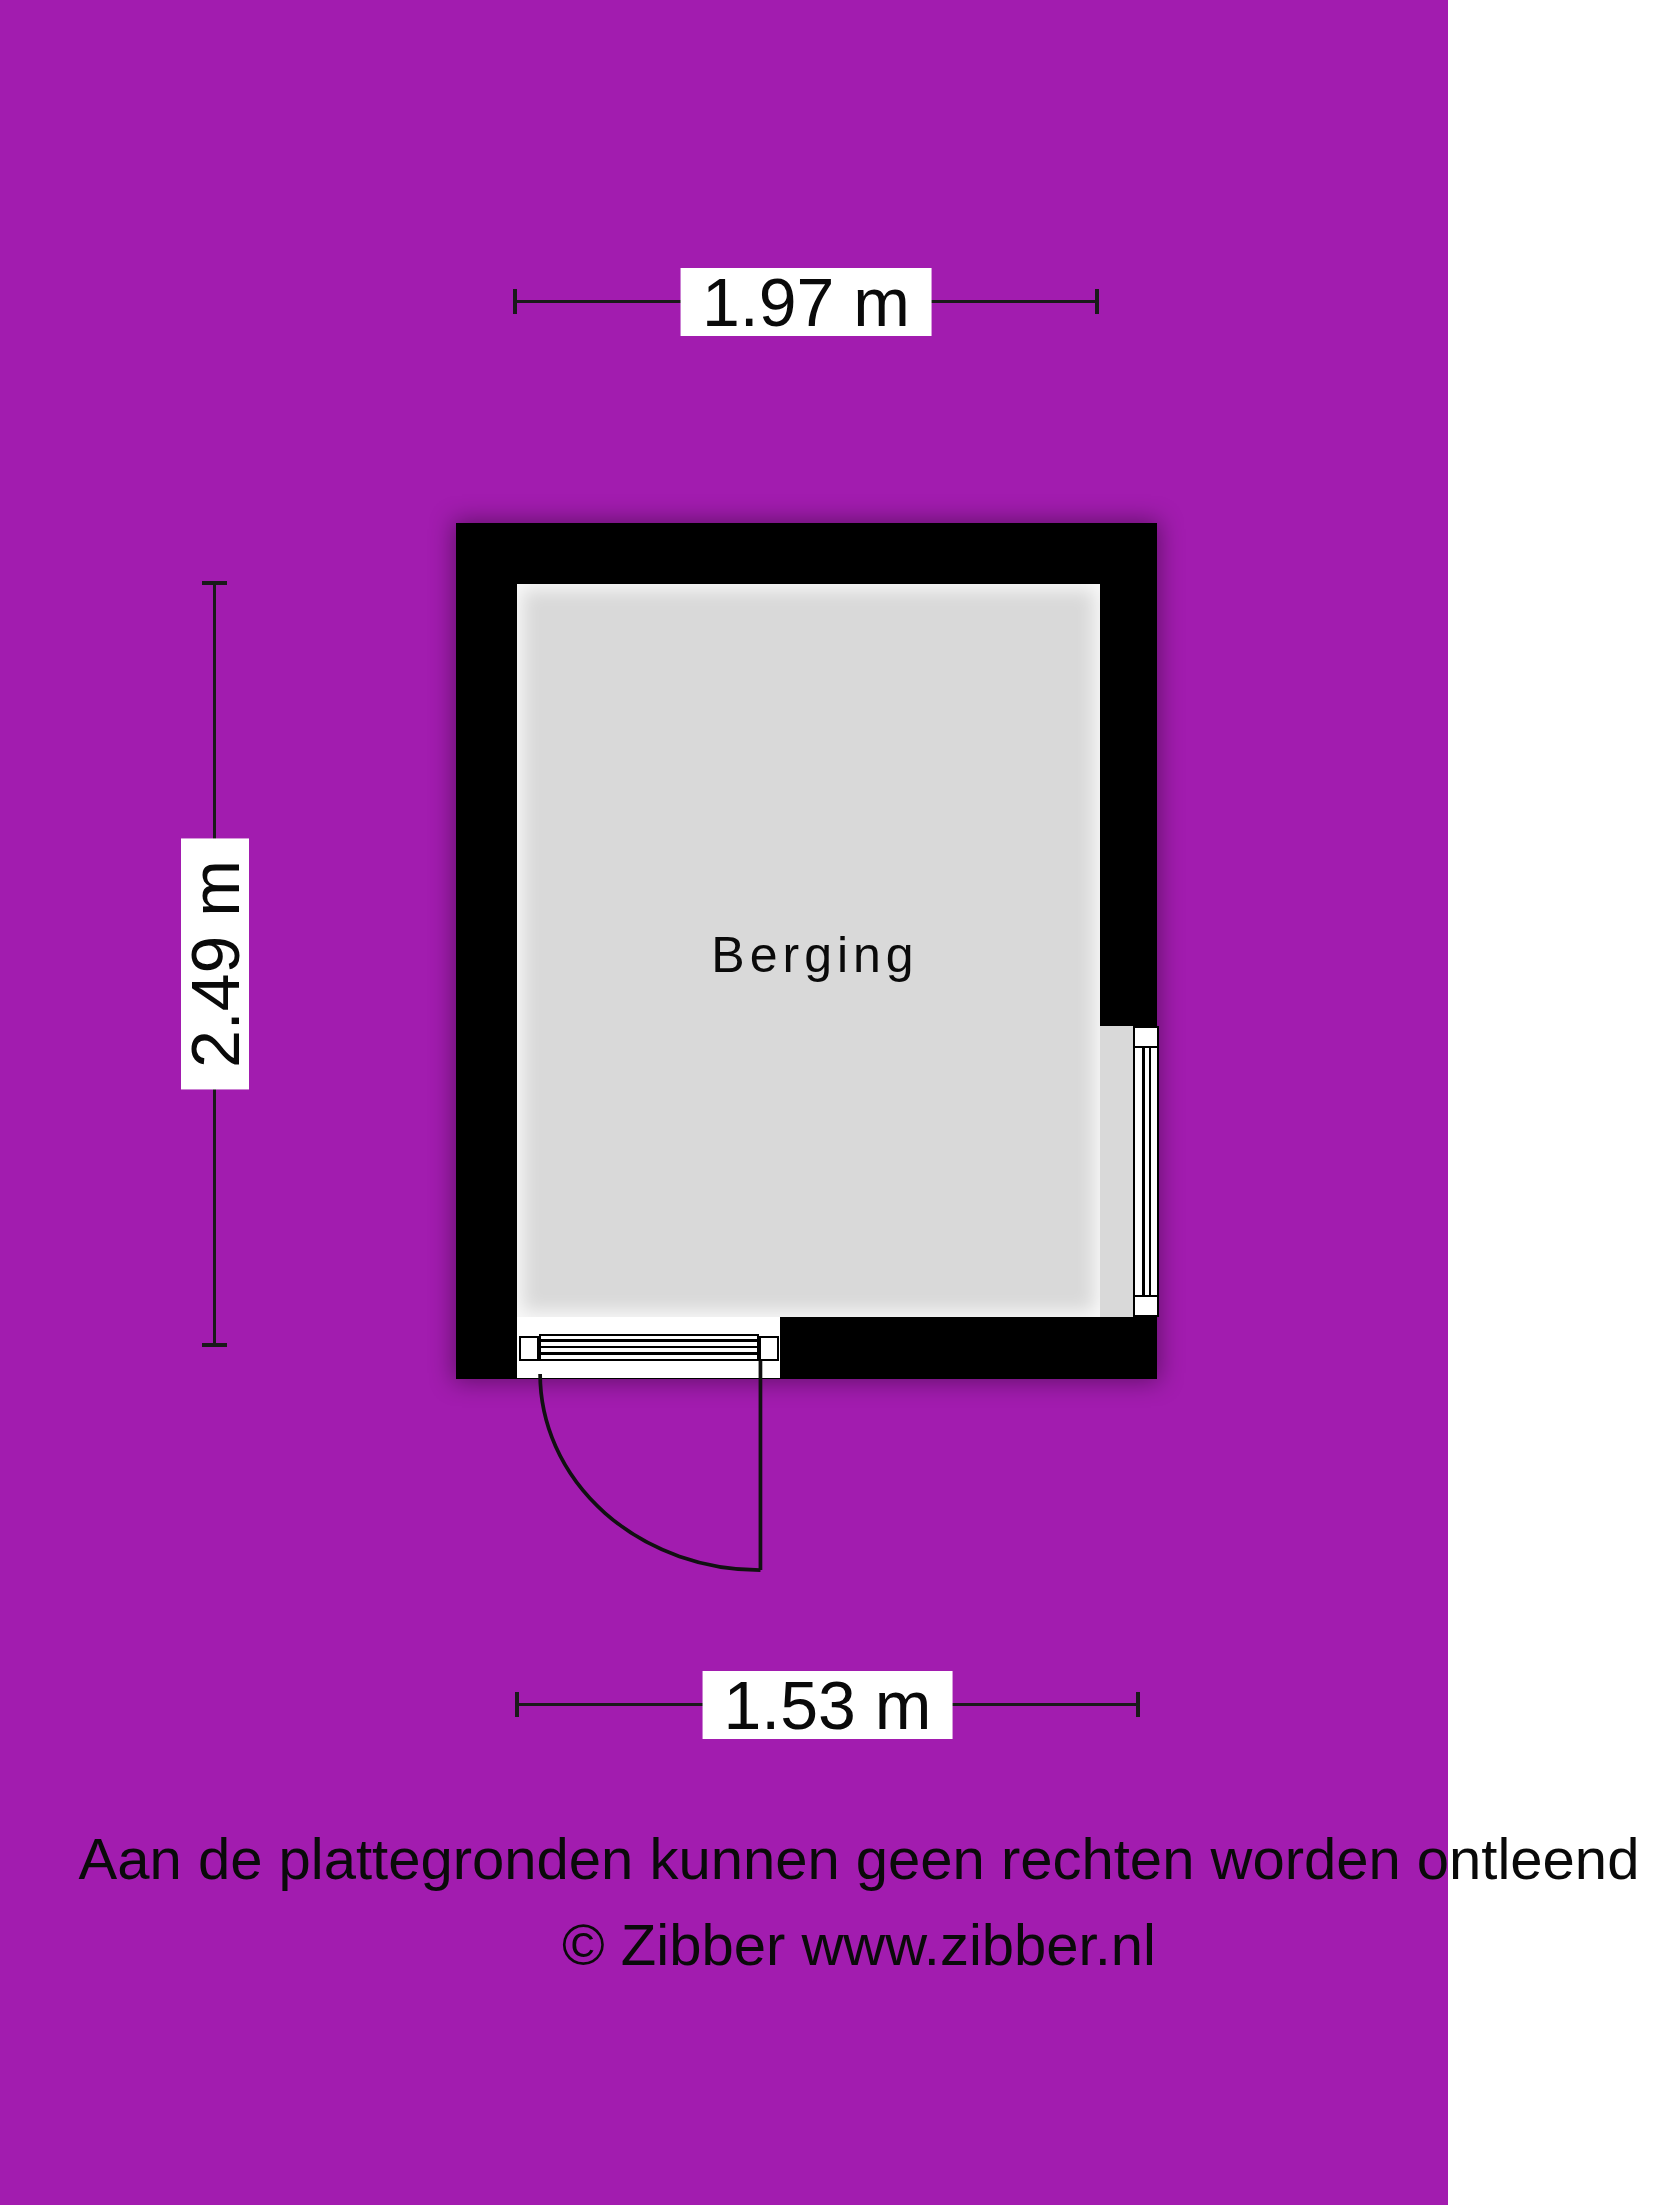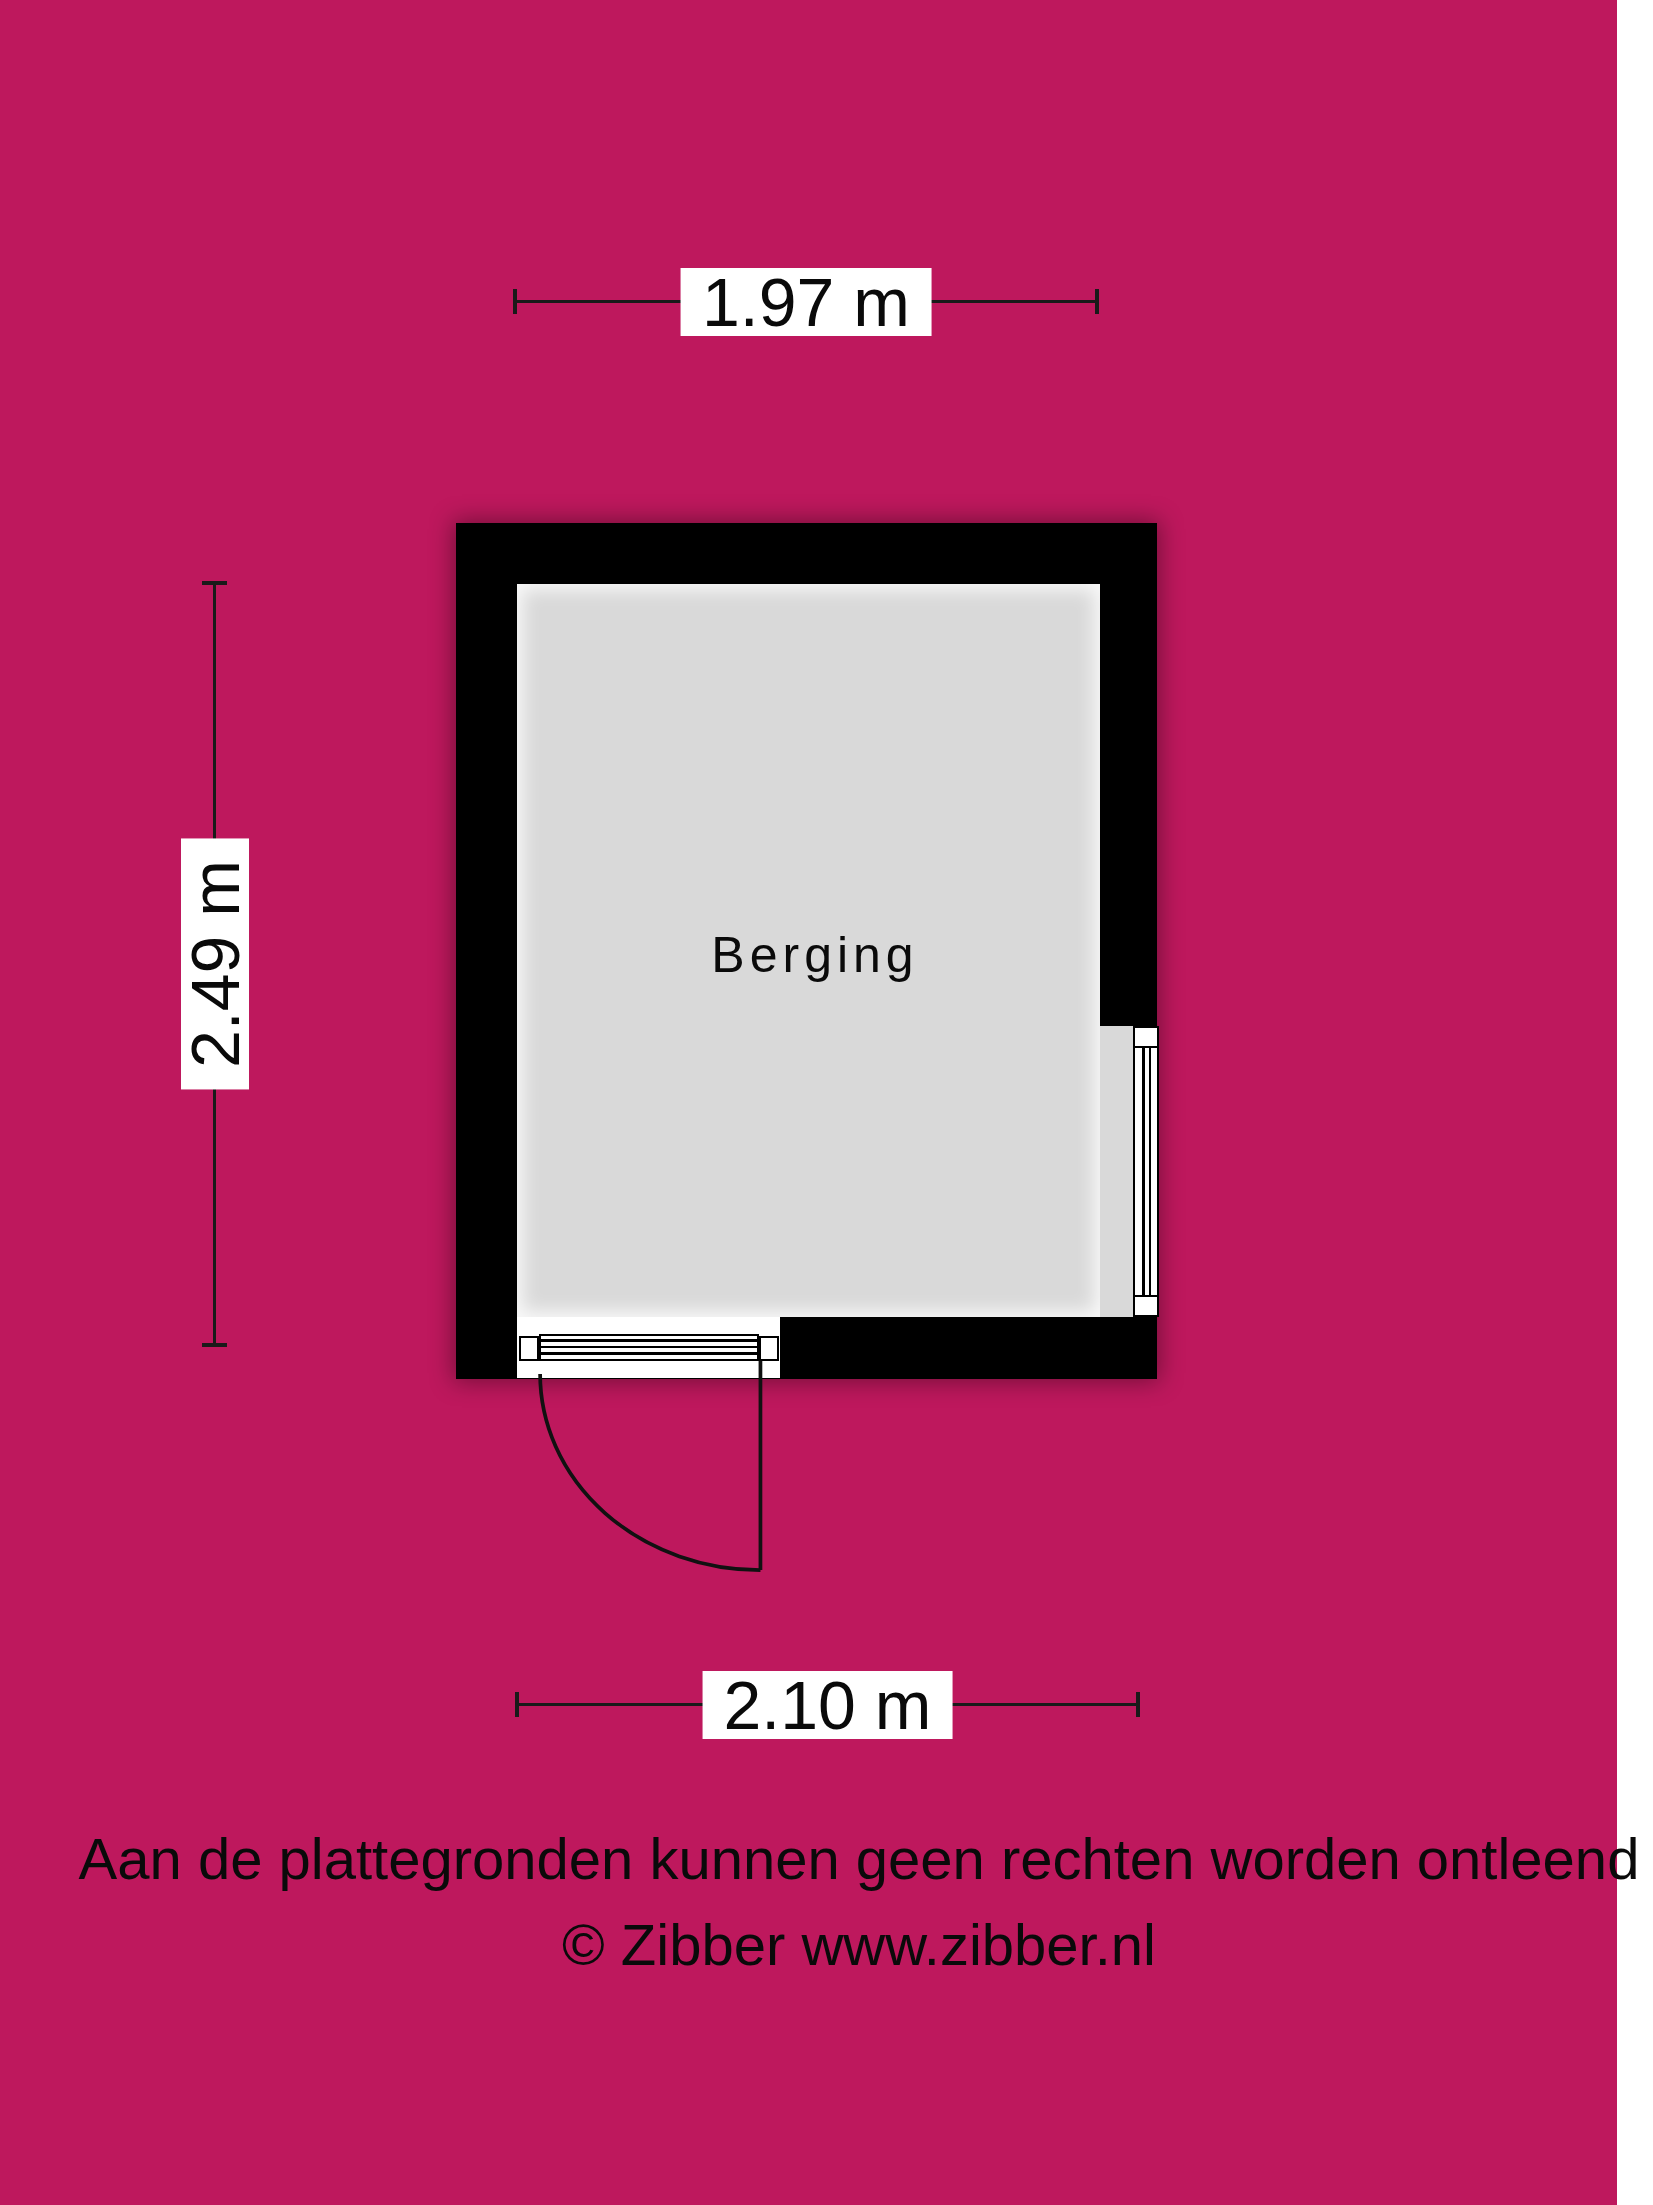--- a/index.html
+++ b/index.html
@@ -9,23 +9,23 @@
   }
   body {
     width: 1654px;
     height: 2205px;
     font-family: "Liberation Sans", sans-serif;
     color: #000;
     overflow: hidden;
   }
   .canvas {
     position: relative;
-    width: 1617px;
+    width: 1448px;
     height: 2205px;
-    background: #be185d;
+    background: #a21caf;
   }
 
   
   .dim-line-h {
     position: absolute;
     height: 3.3px;
     background: #1a1a1a;
   }
   .dim-line-v {
     position: absolute;
@@ -233,20 +233,20 @@
   <svg class="door-svg" width="1654" height="2205" viewBox="0 0 2000 2667">
     <line x1="919.5" y1="1646" x2="919.5" y2="1899" stroke="#111" stroke-width="4.5"></line>
     <path d="M 653 1662 A 266 237 0 0 0 919.5 1899" fill="none" stroke="#111" stroke-width="4.5"></path>
   </svg>
 
   <div class="room-label">Berging</div>
 
   <div class="dim-line-h" id="dim-bottom">
     <i class="tick-v" style="left:-1.7px"></i>
     <i class="tick-v" style="right:-1.7px"></i>
-    <span class="dim-label">2.10 m</span>
+    <span class="dim-label">1.53 m</span>
   </div>
 
   <div class="footer-line" id="footer-disclaimer">Aan de plattegronden kunnen geen rechten worden ontleend</div>
   <div class="footer-line" id="footer-copyright">© Zibber www.zibber.nl</div>
 
 </div>
 
 
 </body></html>

